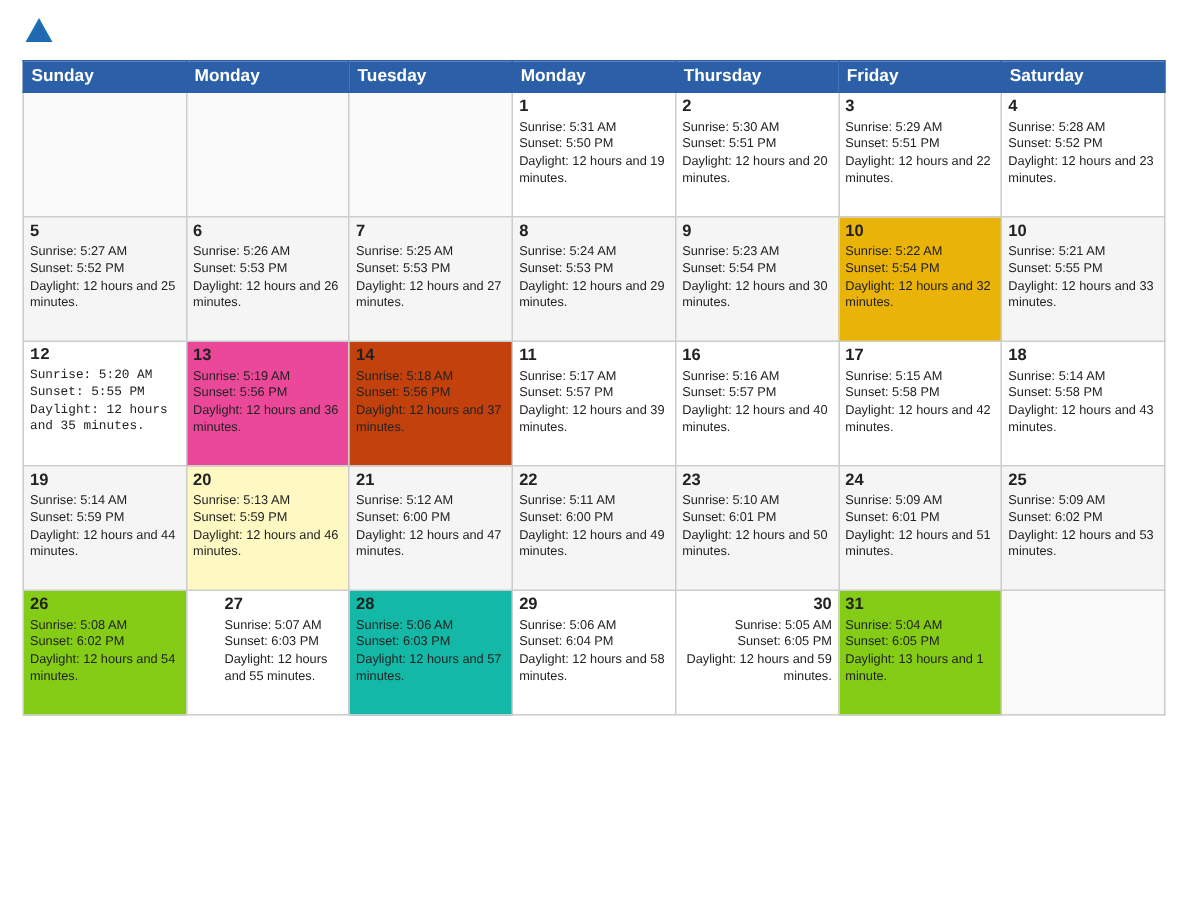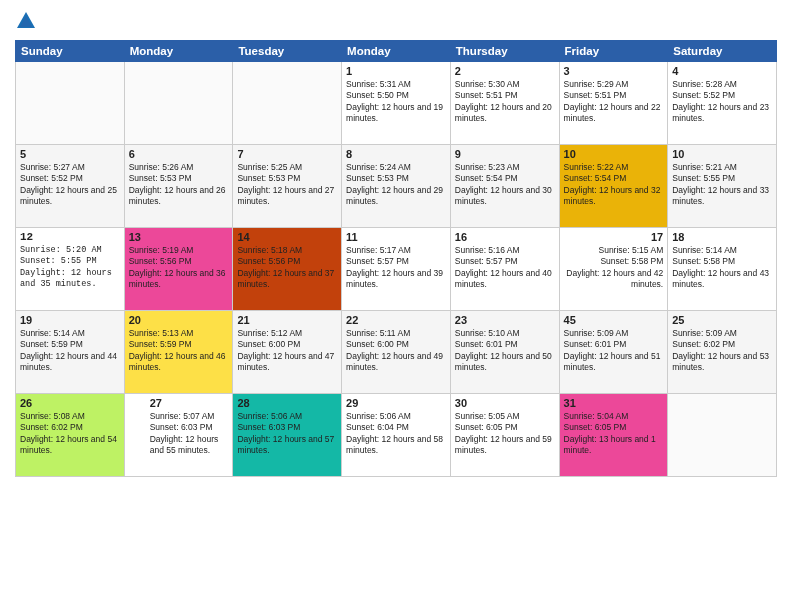--- a/index.html
+++ b/index.html
@@ -202,81 +202,81 @@
             <div class="cell-text">Sunrise: 5:18 AM<br>Sunset: 5:56 PM<br>Daylight: 12 hours and 37 minutes.</div>
           </td>
           <td style="background: rgb(255, 255, 255);">
             <span class="day-num">11</span>
             <div class="cell-text">Sunrise: 5:17 AM<br>Sunset: 5:57 PM<br>Daylight: 12 hours and 39 minutes.</div>
           </td>
           <td style="background: rgb(255, 255, 255);">
             <span class="day-num">16</span>
             <div class="cell-text">Sunrise: 5:16 AM<br>Sunset: 5:57 PM<br>Daylight: 12 hours and 40 minutes.</div>
           </td>
-          <td style="background: rgb(255, 255, 255); text-align: right;">
+          <td style="background: rgb(255, 255, 255);">
             <span class="day-num">17</span>
             <div class="cell-text">Sunrise: 5:15 AM<br>Sunset: 5:58 PM<br>Daylight: 12 hours and 42 minutes.</div>
           </td>
           <td style="background: rgb(255, 255, 255);">
             <span class="day-num">18</span>
             <div class="cell-text">Sunrise: 5:14 AM<br>Sunset: 5:58 PM<br>Daylight: 12 hours and 43 minutes.</div>
           </td>
         </tr>
         <tr>
           <td style="background: rgb(245, 245, 245);">
             <span class="day-num">19</span>
             <div class="cell-text">Sunrise: 5:14 AM<br>Sunset: 5:59 PM<br>Daylight: 12 hours and 44 minutes.</div>
           </td>
-          <td style="background: #fde047;">
+          <td style="background: #fef9c3;">
             <span class="day-num">20</span>
             <div class="cell-text">Sunrise: 5:13 AM<br>Sunset: 5:59 PM<br>Daylight: 12 hours and 46 minutes.</div>
           </td>
           <td style="background: rgb(245, 245, 245);">
             <span class="day-num">21</span>
             <div class="cell-text">Sunrise: 5:12 AM<br>Sunset: 6:00 PM<br>Daylight: 12 hours and 47 minutes.</div>
           </td>
           <td style="background: rgb(245, 245, 245);">
             <span class="day-num">22</span>
             <div class="cell-text">Sunrise: 5:11 AM<br>Sunset: 6:00 PM<br>Daylight: 12 hours and 49 minutes.</div>
           </td>
           <td style="background: rgb(245, 245, 245);">
             <span class="day-num">23</span>
             <div class="cell-text">Sunrise: 5:10 AM<br>Sunset: 6:01 PM<br>Daylight: 12 hours and 50 minutes.</div>
           </td>
           <td style="background: rgb(245, 245, 245);">
-            <span class="day-num">45</span>
+            <span class="day-num">24</span>
             <div class="cell-text">Sunrise: 5:09 AM<br>Sunset: 6:01 PM<br>Daylight: 12 hours and 51 minutes.</div>
           </td>
           <td style="background: rgb(245, 245, 245);">
             <span class="day-num">25</span>
             <div class="cell-text">Sunrise: 5:09 AM<br>Sunset: 6:02 PM<br>Daylight: 12 hours and 53 minutes.</div>
           </td>
         </tr>
         <tr>
-          <td style="background: #bef264;">
+          <td style="background: #84cc16;">
             <span class="day-num">26</span>
             <div class="cell-text">Sunrise: 5:08 AM<br>Sunset: 6:02 PM<br>Daylight: 12 hours and 54 minutes.</div>
           </td>
           <td style="background: rgb(255, 255, 255); padding-left: 25px;">
             <span class="day-num">27</span>
             <div class="cell-text">Sunrise: 5:07 AM<br>Sunset: 6:03 PM<br>Daylight: 12 hours and 55 minutes.</div>
           </td>
           <td style="background: #14b8a6;">
             <span class="day-num">28</span>
             <div class="cell-text">Sunrise: 5:06 AM<br>Sunset: 6:03 PM<br>Daylight: 12 hours and 57 minutes.</div>
           </td>
           <td style="background: rgb(255, 255, 255);">
             <span class="day-num">29</span>
             <div class="cell-text">Sunrise: 5:06 AM<br>Sunset: 6:04 PM<br>Daylight: 12 hours and 58 minutes.</div>
           </td>
-          <td style="background: rgb(255, 255, 255);">
+          <td style="background: rgb(255, 255, 255); text-align: right;">
             <span class="day-num">30</span>
             <div class="cell-text">Sunrise: 5:05 AM<br>Sunset: 6:05 PM<br>Daylight: 12 hours and 59 minutes.</div>
           </td>
-          <td style="background: #ec4899;">
+          <td style="background: #84cc16;">
             <span class="day-num">31</span>
             <div class="cell-text">Sunrise: 5:04 AM<br>Sunset: 6:05 PM<br>Daylight: 13 hours and 1 minute.</div>
           </td>
           <td class="empty-cell" style="background: rgb(250, 250, 250);"></td>
         </tr>
       </tbody>
   </table>
 </div>
 
 </body></html>

